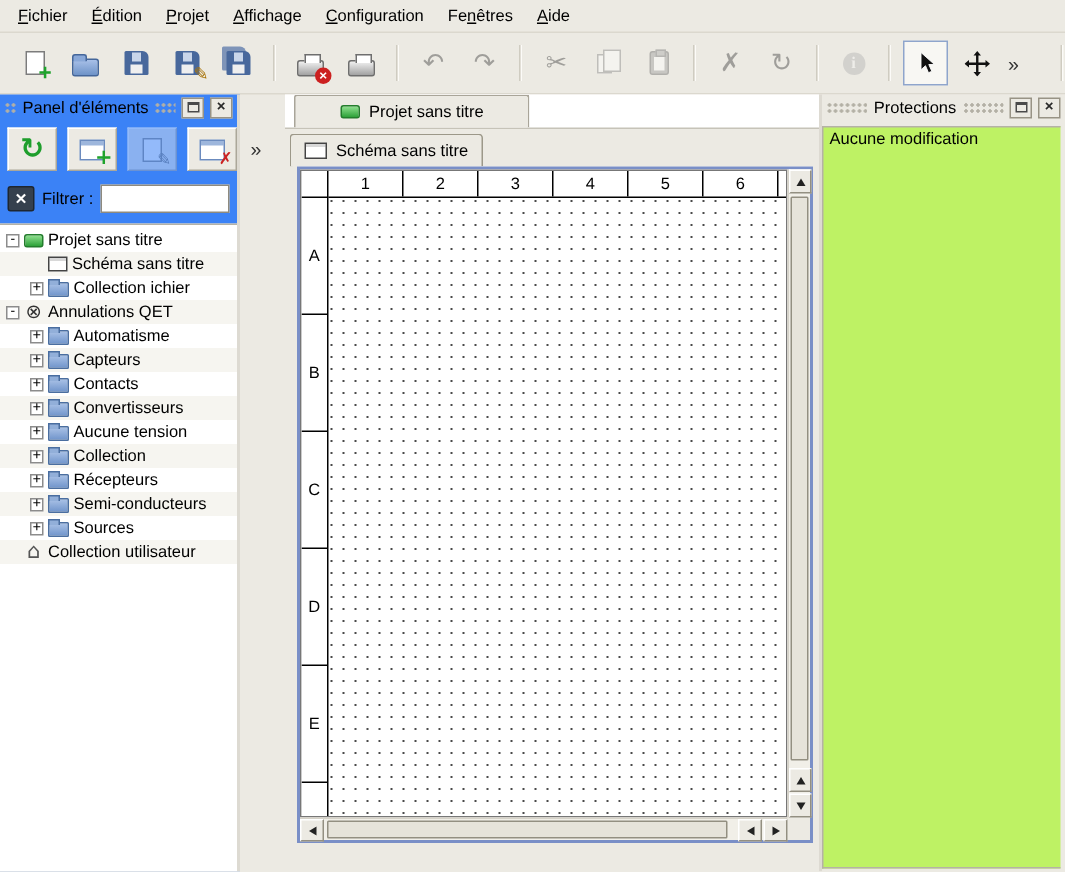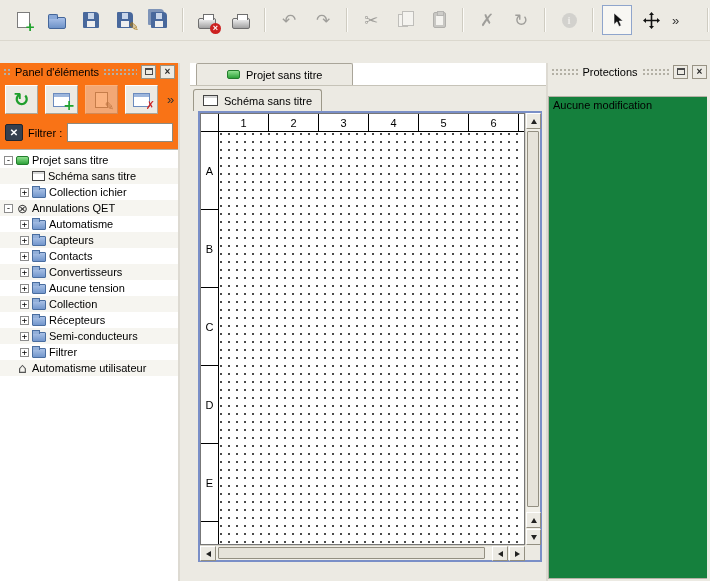--- a/index.html
+++ b/index.html
@@ -39,21 +39,21 @@
 .ic-copy{position:relative;width:10px;height:13px;background:#FFF;border:1px solid #8B897F;margin-right:4px;flex:none}
 .ic-copy::after{content:"";position:absolute;left:3px;top:-4px;width:10px;height:13px;background:#FFF;border:1px solid #8B897F}
 .ic-paste{position:relative;width:13px;height:16px;background:#B99C66;border:1px solid #7E6A3E;border-radius:2px;flex:none}
 .ic-paste::before{content:"";position:absolute;top:-2px;left:3px;width:5px;height:3px;background:#AAA;border:1px solid #777}
 .ic-paste::after{content:"";position:absolute;top:3px;left:2px;right:2px;bottom:2px;background:#FFF}
 .circ-i{width:15px;height:15px;border-radius:50%;display:flex;align-items:center;justify-content:center;font-family:"Liberation Serif",serif;font-weight:bold;font-size:11px;flex:none}
 .circ-i.gray{background:#B5B3AC;color:#F2F1EC}
 .svgic{display:flex;align-items:center;justify-content:center}
 
 
-.ldock{position:absolute;left:0;top:63px;width:180px;bottom:0;display:flex;flex-direction:column;background:#f97316;border-right:2px solid #DDDAD2}
+.ldock{position:absolute;left:0;top:63px;width:160px;bottom:0;display:flex;flex-direction:column;background:#3b82f6;border-right:2px solid #DDDAD2}
 .rdock{position:absolute;right:0;top:63px;width:164px;bottom:0;display:flex;flex-direction:column;background:#ECEAE3;border-left:2px solid #DDDAD2}
 .dock-header{height:17px;display:flex;align-items:center;padding:1px 3px;gap:4px;flex:none}
 .grip{height:8px;background-image:radial-gradient(#B3B0A5 1px,transparent 1.3px);background-size:4px 4px;flex:1}
 .grip.sm{flex:none;width:8px}
 .dock-title{white-space:nowrap}
 .dock-btn{width:15px;height:14px;border:1px solid #989385;background:#ECEAE3;display:flex;align-items:center;justify-content:center;padding:0;flex:none}
 .gl-float{width:8px;height:7px;border:1px solid #4A4A4A;border-top-width:2px}
 .gl-x{font-size:10px;line-height:1;font-weight:bold;color:#2A2A2A}
 
 
@@ -114,28 +114,37 @@
 .hb0{left:0}.hb1{right:17px}.hb2{right:0}
 .vthumb{position:absolute;left:1px;right:1px;top:18px;bottom:38px;background:#E6E3DA;border:1px solid #938F81;border-radius:1px}
 .hthumb{position:absolute;top:1px;bottom:1px;left:18px;right:40px;background:#E6E3DA;border:1px solid #938F81;border-radius:1px}
 .tri{width:0;height:0}
 .tri.up{border-left:3px solid transparent;border-right:3px solid transparent;border-bottom:5px solid #222}
 .tri.down{border-left:3px solid transparent;border-right:3px solid transparent;border-top:5px solid #222}
 .tri.left{border-top:3px solid transparent;border-bottom:3px solid transparent;border-right:5px solid #222}
 .tri.right{border-top:3px solid transparent;border-bottom:3px solid transparent;border-left:5px solid #222}
 
 
-.undo-list{flex:1;background:#15803d;border:1px solid #B5B2A6;border-right:0;margin:16px 3px 2px 0}
+.undo-list{flex:1;background:#bef264;border:1px solid #B5B2A6;border-right:0;margin:4px 3px 2px 0}
 .undo-item{padding:2px 4px;white-space:nowrap}
 </style>
 </head>
 <body>
 
 <div id="app">
 
+  <div class="menubar">
+      <span class="menu-item"><u>F</u>ichier</span>
+      <span class="menu-item"><u>É</u>dition</span>
+      <span class="menu-item"><u>P</u>rojet</span>
+      <span class="menu-item"><u>A</u>ffichage</span>
+      <span class="menu-item"><u>C</u>onfiguration</span>
+      <span class="menu-item">Fe<u>n</u>êtres</span>
+      <span class="menu-item"><u>A</u>ide</span>
+    </div>
 
   <div class="toolbar">
       <button class="tbb">
         <span class="ic-new"></span>
       </button>
       <button class="tbb">
         <span class="ic-folder-lg"></span>
       </button>
       <button class="tbb">
         <span class="flp"></span>
@@ -301,26 +310,26 @@
           <span class="tlabel">Récepteurs</span>
         </div>
         <div class="trow alt" style="padding-left: 20px;">
           <span class="expander">+</span>
           <span class="ti-folder"></span>
           <span class="tlabel">Semi-conducteurs</span>
         </div>
         <div class="trow" style="padding-left: 20px;">
           <span class="expander">+</span>
           <span class="ti-folder"></span>
-          <span class="tlabel">Filtrer</span>
+          <span class="tlabel">Sources</span>
         </div>
         <div class="trow alt" style="padding-left: 4px;">
           <span class="spacer"></span>
           <span class="ti-home">⌂</span>
-          <span class="tlabel">Automatisme utilisateur</span>
+          <span class="tlabel">Collection utilisateur</span>
         </div>
       </div>
   </div>
 
   <div class="center">
     <div class="ptabbar">
       <div class="ptab">
         <span class="ti-project"></span>
         <span>Projet sans titre</span>
       </div>

